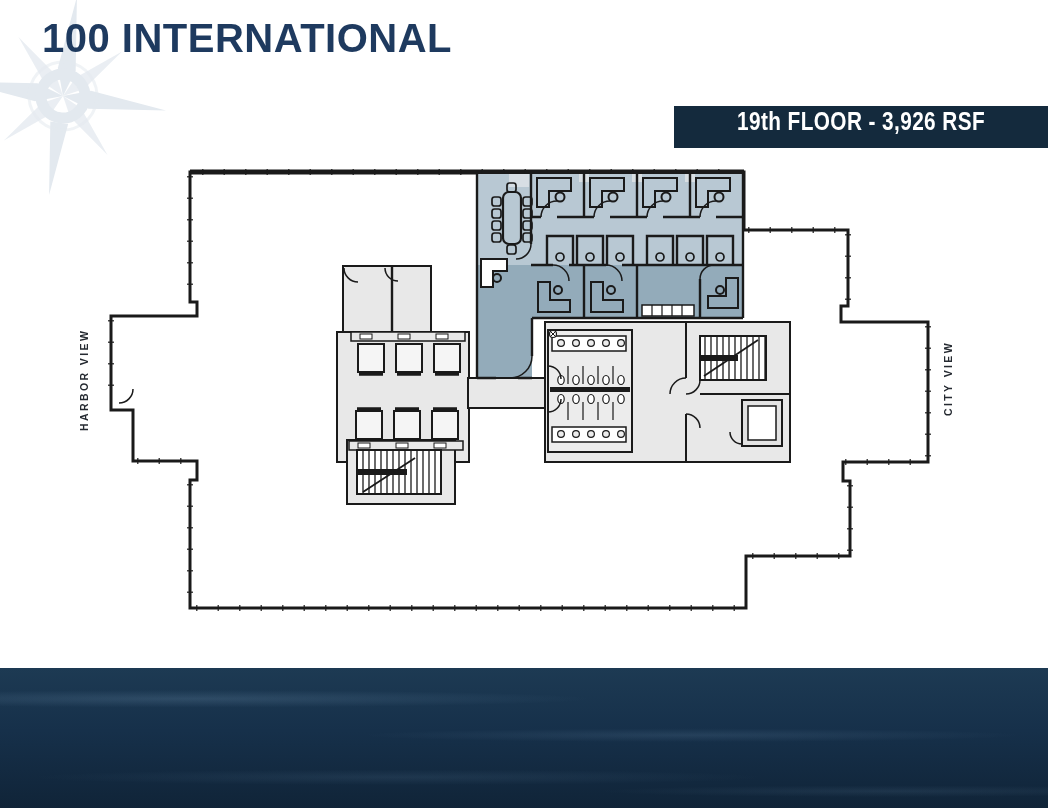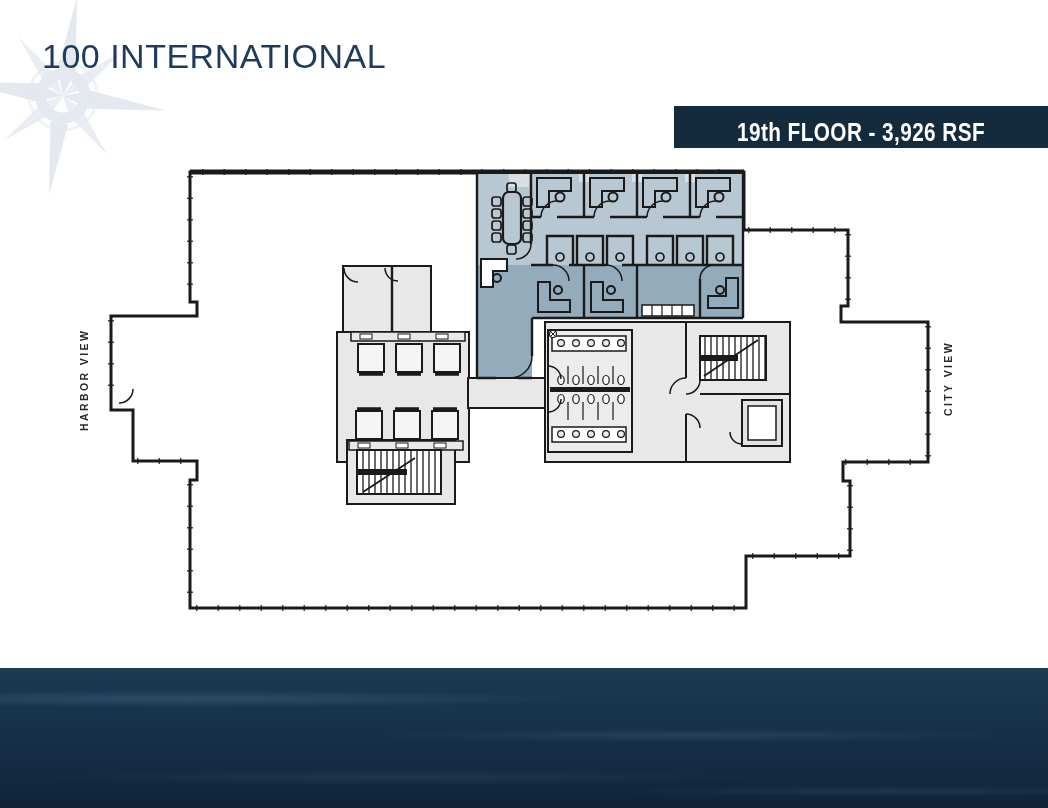--- a/index.html
+++ b/index.html
@@ -1,23 +1,23 @@
 <!DOCTYPE html>
 <html style="--navy: #1e3a5f; --banner_bg: #142a3d; --footer_text: #f2f5f8; --plan_outline: #1a1a1a; --core_fill: #e8e8e8; --suite_light: #b8c8d3; --suite_dark: #93abba; --watermark: #e3e9ef; --label_color: #252a31;"><head>
 <meta charset="utf-8">
 <style>
   html,body{margin:0;padding:0;background:#fff;}
   .page{position:relative;width:1048px;height:808px;overflow:hidden;background:#fff;
         font-family:"Liberation Sans",sans-serif;}
   
   .compass{position:absolute;left:-38px;top:-4px;pointer-events:none;}
-  .title{position:absolute;left:42px;top:37px;font-size:34px;font-weight:400;
+  .title{position:absolute;left:42px;top:16px;font-size:40px;font-weight:700;
          letter-spacing:.5px;color:var(--navy);}
   .banner{position:absolute;left:674px;top:106px;width:374px;height:42px;
-          background:var(--banner_bg);display:flex;align-items:flex-end;justify-content:center;}
+          background:var(--banner_bg);display:flex;align-items:flex-start;justify-content:center;}
   .banner span{display:inline-block;color:#fff;font-weight:700;font-size:26px;
           letter-spacing:.5px;transform:scaleX(.8);white-space:nowrap;}
   
   .side-label{position:absolute;font-size:10.5px;font-weight:700;letter-spacing:2.4px;
           color:var(--label_color);text-align:center;transform:rotate(-90deg);white-space:nowrap;}
   .harbor{left:36px;top:377px;width:96px;}
   .city{left:912px;top:374px;width:72px;}
   .plan-svg{position:absolute;left:0;top:0;}
   
   .footer{position:absolute;left:0;top:668px;width:1048px;height:140px;

